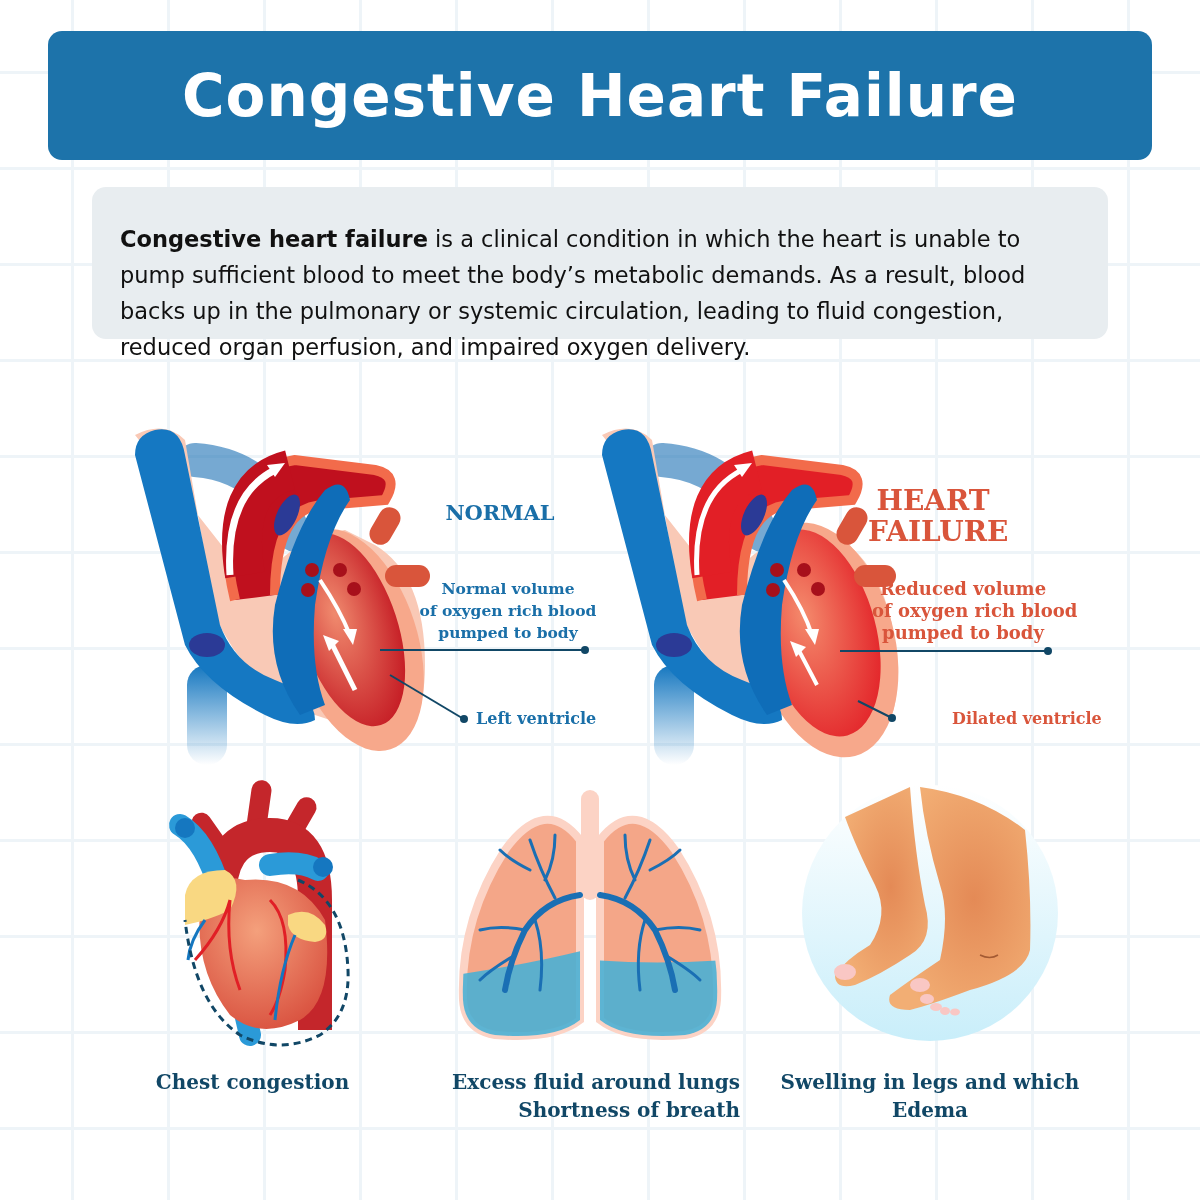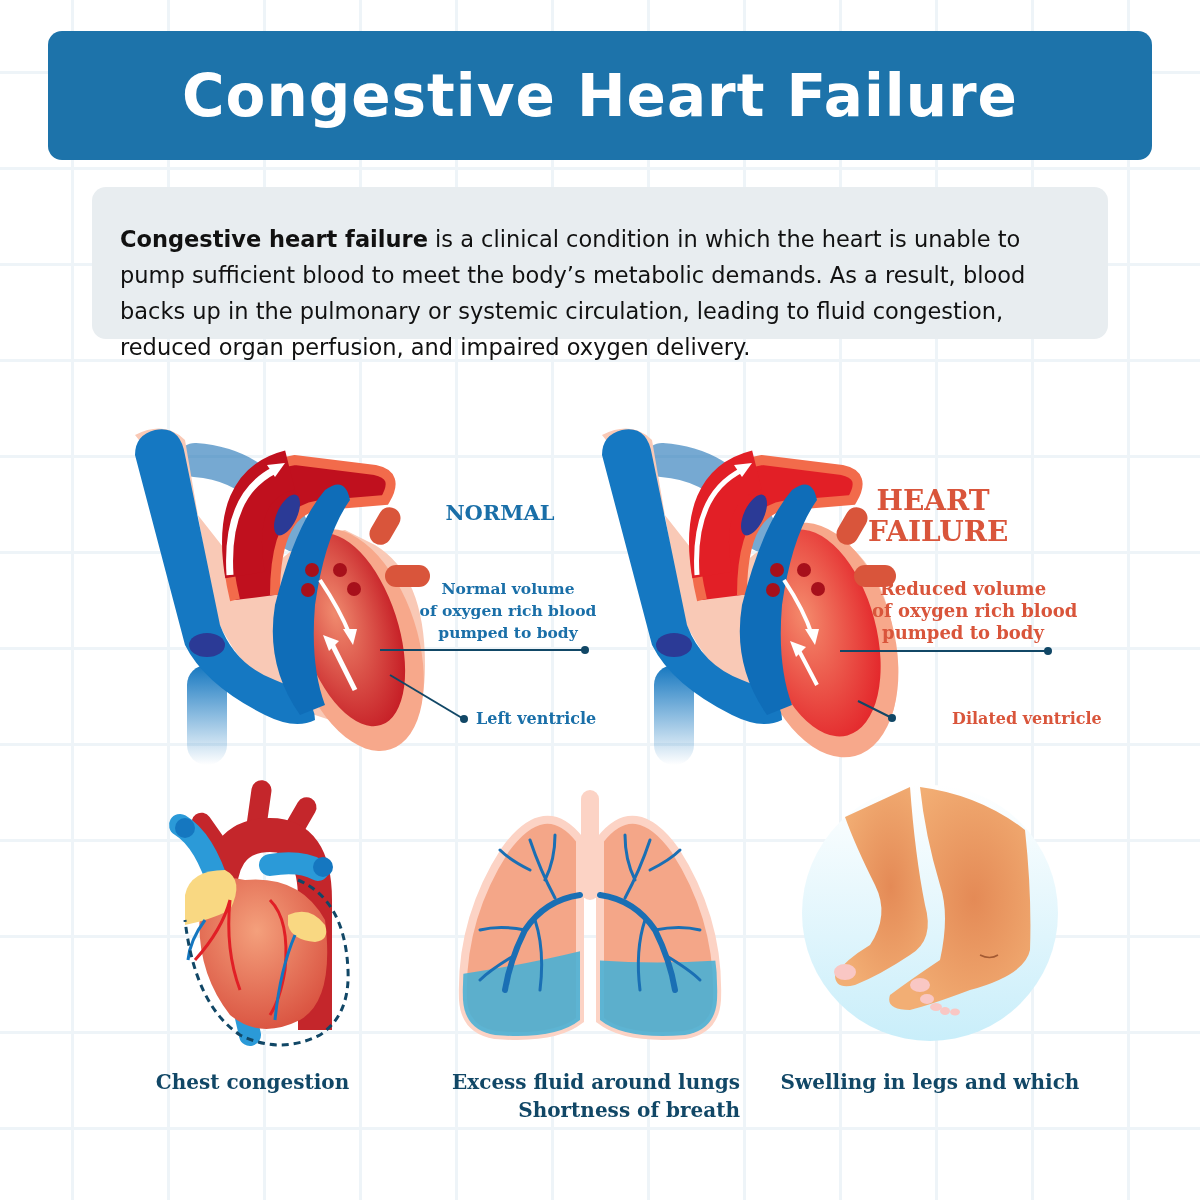--- a/index.html
+++ b/index.html
@@ -262,13 +262,14 @@
   <path d="M120 12 Q180 20 225 55 Q232 120 230 175 Q225 200 170 215 Q130 230 110 235 Q85 235 90 220 Q110 205 140 185 Q150 140 140 110 Q125 60 120 12 Z" fill="url(#skin)"></path>
   <ellipse cx="120" cy="210" rx="10" ry="7" fill="#f9c7c4"></ellipse>
   <ellipse cx="127" cy="224" rx="7" ry="5" fill="#f9c7c4"></ellipse>
   <ellipse cx="136" cy="232" rx="6" ry="4" fill="#f9c7c4"></ellipse>
   <ellipse cx="145" cy="236" rx="5" ry="4" fill="#f9c7c4"></ellipse>
   <ellipse cx="155" cy="237" rx="5" ry="3.5" fill="#f9c7c4"></ellipse>
   <path d="M180 180 Q190 185 198 180" stroke="#a35a33" stroke-width="1.5" fill="none"></path>
 </svg>
 <div class="caption" style="left:780px;top:1068px;width:300px;">
   <div>Swelling in legs and which</div>
+  <div>Edema</div>
 </div>
 
 </body></html>

